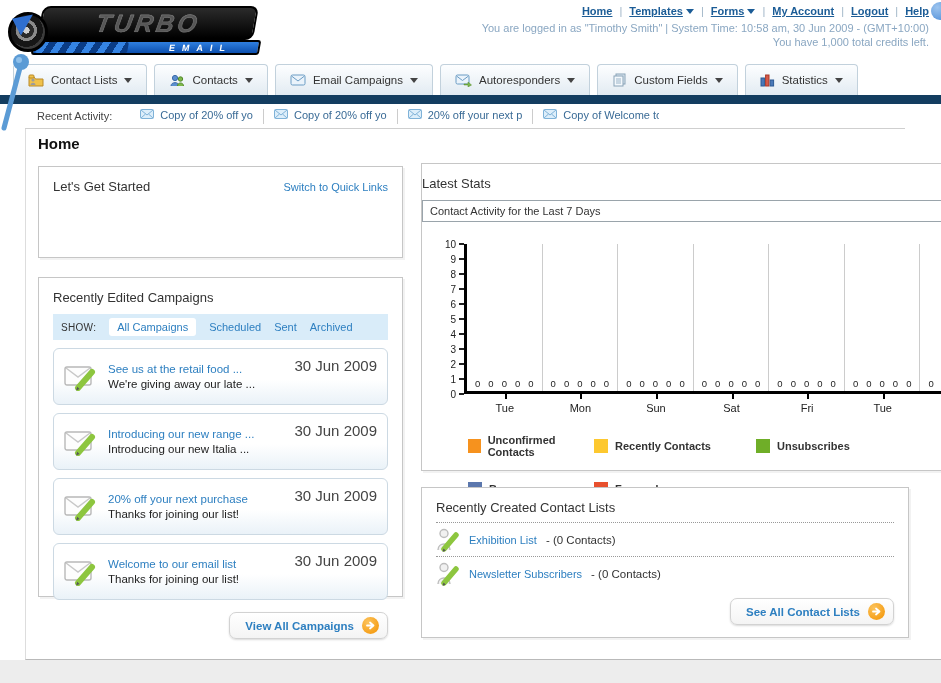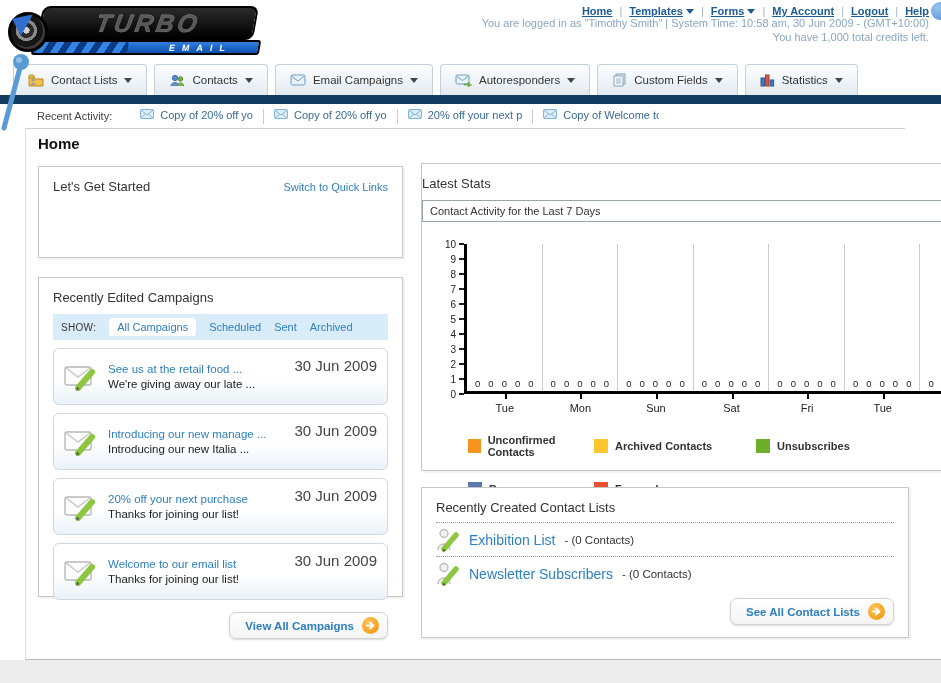--- a/index.html
+++ b/index.html
@@ -14,21 +14,21 @@
   .logo-email-bar { position:absolute; left:26px; top:36px; width:228px; height:15px; background:linear-gradient(#2f7fe0,#0c4fae); border:2px solid #000; border-radius:3px; transform:skewX(-10deg); display:flex; align-items:center; justify-content:flex-end; padding-right:26px; }
   .logo-email-stripes { position:absolute; left:2px; top:0; bottom:0; width:92px; background:repeating-linear-gradient(-65deg,#0a3c86 0 7px,#3584e4 7px 14px); border-radius:2px; }
   .logo-email { position:relative; font-weight:bold; font-size:9px; letter-spacing:7px; color:#fff; }
   .logo-turbine { position:absolute; left:2px; top:8px; width:40px; height:40px; border-radius:50%; background:radial-gradient(circle at 45% 45%, #cfcfcf 0 12%, #2a2a2a 13% 28%, #8a8a8a 29% 40%, #161616 41% 62%, #3c3c3c 63% 80%, #000 81%); border:3px solid #000; }
   .logo-flame { position:absolute; left:-3px; top:-2px; width:0; height:0; border-left:10px solid transparent; border-right:14px solid transparent; border-bottom:16px solid #2f6fd0; transform:rotate(-60deg); }
   .header-links { position:absolute; top:5px; right:12px; text-align:right; font-size:11px; }
   .links-row { display:flex; justify-content:flex-end; align-items:center; color:#9aa7b5; }
   .links-row a.hlink { color:#1b5c96; text-decoration:underline; font-weight:bold; cursor:pointer; display:inline-flex; align-items:center; gap:3px; }
   .links-sep { color:#9fb4c6; margin:0 7px; }
   .chev { width:0; height:0; border-left:4px solid transparent; border-right:4px solid transparent; border-top:5px solid #1b5c96; display:inline-block; }
-  .login-line { color:#8aa7c2; }
+  .login-line { color:#8aa7c2; margin-top:5px; }
   .credits-line { color:#8aa7c2; margin-top:2px; }
   .pin-right { position:absolute; top:2px; right:-8px; width:18px; height:18px; border-radius:50%; background:radial-gradient(circle at 35% 30%, #9cc4ee, #4c8cd8); }
 
   
   .pin-left { position:absolute; left:0; top:52px; width:34px; height:84px; z-index:40; pointer-events:none; }
 
   
   .tabbar { position:absolute; top:64px; left:0; right:0; height:40px; }
   .navy-bar { position:absolute; left:0; right:0; bottom:0; height:9px; background:#133d60; }
   .tabs { position:absolute; left:13px; bottom:9px; display:flex; gap:7px; }
@@ -89,21 +89,21 @@
   .x-cell { flex:1; text-align:center; position:relative; padding-top:8px; font-size:11px; color:#222; }
   .x-tick { position:absolute; top:0; left:50%; width:2px; height:5px; background:#000; }
   .chart-legend { margin-top:20px; margin-left:46px; display:grid; grid-template-columns:126px 162px auto; row-gap:24px;font-weight:bold; }
   .legend-item { display:flex; align-items:center; gap:7px; font-size:11px; color:#333; }
   .legend-swatch { width:14px; height:14px; display:inline-block; }
 
   
   .panel-lists { left:395px; top:358px; width:488px; height:151px; padding:12px 14px; }
   .dotted { border-top:1px dotted #999; margin-top:7px; }
   .list-row { display:flex; align-items:center; gap:9px; height:33px; }
-  .list-name { font-size:14px; color:#2d7fc0; cursor:pointer; }
+  .list-name { font-size:11px; color:#2d7fc0; cursor:pointer; }
   .list-detail { font-size:11.5px; color:#333; }
   .seeall { position:absolute; right:14px; bottom:12px; }
 
   .arrow-circle { width:17px; height:17px; border-radius:50%; background:radial-gradient(circle at 35% 30%, #fcc35c, #f39200); display:inline-flex; align-items:center; justify-content:center; flex:none; }
   .arrow-circle svg { display:block; }
 </style>
 </head>
 <body>
 
 <div class="header">
@@ -294,21 +294,21 @@
     </div>
 
     <div class="camp-row">
       <svg width="34" height="28" viewBox="0 0 34 28">
           <rect x="1" y="4" width="26" height="18" rx="2" fill="#fdfdfd" stroke="#b8b8b8" stroke-width="1.4"></rect>
           <path d="M2 5 L14 14 L26 5" fill="none" stroke="#c8c8c8" stroke-width="1.4"></path>
           <path d="M14 25 L28 9" stroke="#8dc63f" stroke-width="6" stroke-linecap="round"></path>
           <path d="M12 27.5 l3.6-1.6 -2.4-2.2 z" fill="#555"></path>
         </svg>
       <div class="camp-text">
-        <div class="camp-title">Introducing our new manage ...</div>
+        <div class="camp-title">Introducing our new range ...</div>
         <div class="camp-sub">Introducing our new Italia ...</div>
       </div>
       <span class="camp-date">30 Jun 2009</span>
     </div>
 
     <div class="camp-row">
       <svg width="34" height="28" viewBox="0 0 34 28">
           <rect x="1" y="4" width="26" height="18" rx="2" fill="#fdfdfd" stroke="#b8b8b8" stroke-width="1.4"></rect>
           <path d="M2 5 L14 14 L26 5" fill="none" stroke="#c8c8c8" stroke-width="1.4"></path>
           <path d="M14 25 L28 9" stroke="#8dc63f" stroke-width="6" stroke-linecap="round"></path>
@@ -476,21 +476,21 @@
           <div class="x-cell"><span class="x-tick"></span><span class="x-label">Tue</span></div>
           <div class="x-cell"><span class="x-tick"></span><span class="x-label">Wed</span></div>
         </div>
       <div class="chart-legend">
           <div class="legend-item">
             <span class="legend-swatch" style="background: rgb(246, 146, 30);"></span>
             <span class="legend-label">Unconfirmed Contacts</span>
           </div>
           <div class="legend-item">
             <span class="legend-swatch" style="background: rgb(253, 200, 47);"></span>
-            <span class="legend-label">Archived Contacts</span>
+            <span class="legend-label">Recently Contacts</span>
           </div>
           <div class="legend-item">
             <span class="legend-swatch" style="background: rgb(111, 174, 40);"></span>
             <span class="legend-label">Unsubscribes</span>
           </div>
           <div class="legend-item">
             <span class="legend-swatch" style="background: rgb(91, 119, 173);"></span>
             <span class="legend-label">Bounces</span>
           </div>
           <div class="legend-item">

